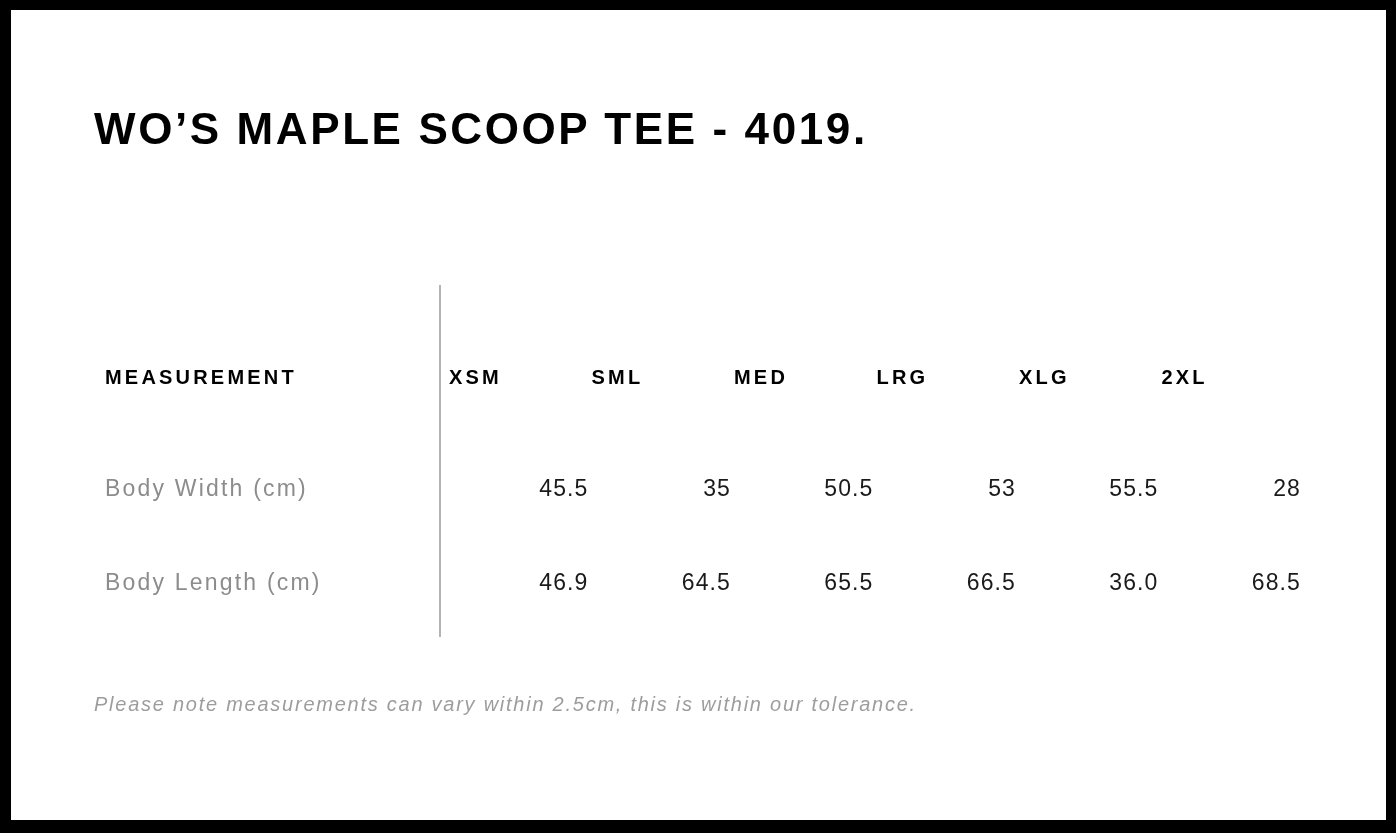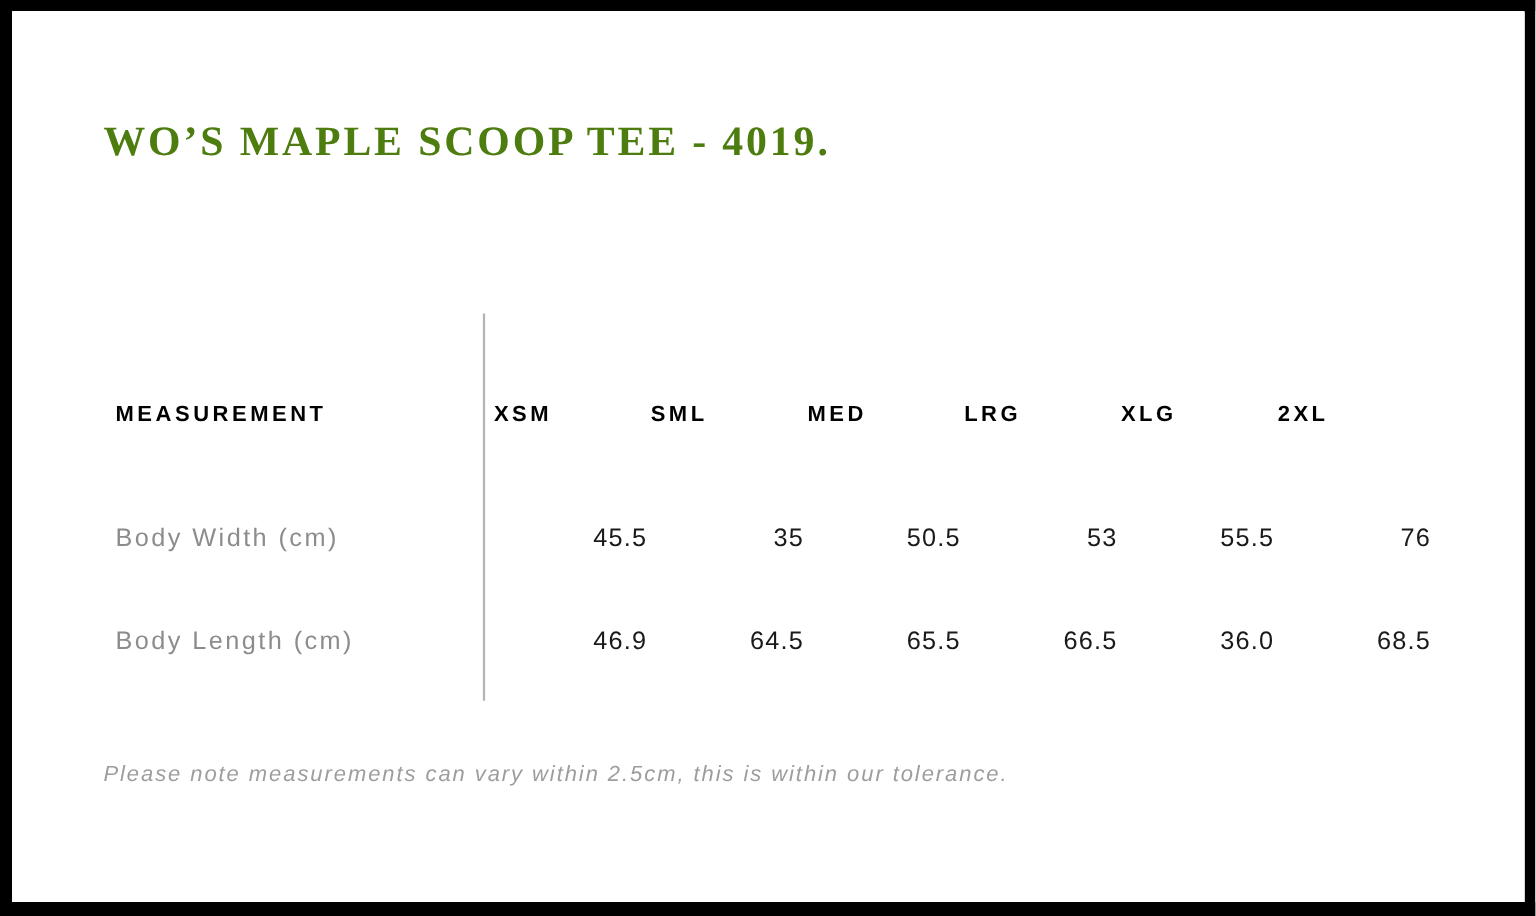--- a/index.html
+++ b/index.html
@@ -41,27 +41,26 @@
     bottom: 13px;
     background: #ffffff;
   }
 
   
   .title {
     position: absolute;
     left: 83px;
     top: 97px;
     margin: 0;
-    font-size: 38px;
+    font-size: 44px;
     line-height: 42px;
     font-weight: 700;
     letter-spacing: 2.6px;
-    color: #4d7c0f;
-    white-space: nowrap;
-    font-family: Liberation Serif, serif;
+    color: #000000;
+    white-space: nowrap;
   }
 
   
   .divider {
     position: absolute;
     left: 428px;
     top: 274px;
     width: 2px;
     height: 352px;
     background: #b3b3b3;
@@ -190,21 +189,21 @@
           <td></td>
         </tr>
 
         <tr class="data-row">
           <td class="row-label">Body Width (cm)</td>
           <td class="cell">45.5</td>
           <td class="cell">35</td>
           <td class="cell">50.5</td>
           <td class="cell">53</td>
           <td class="cell">55.5</td>
-          <td class="cell">76</td>
+          <td class="cell">28</td>
         </tr>
 
         <tr class="data-row">
           <td class="row-label">Body Length (cm)</td>
           <td class="cell">46.9</td>
           <td class="cell">64.5</td>
           <td class="cell">65.5</td>
           <td class="cell">66.5</td>
           <td class="cell">36.0</td>
           <td class="cell">68.5</td>

